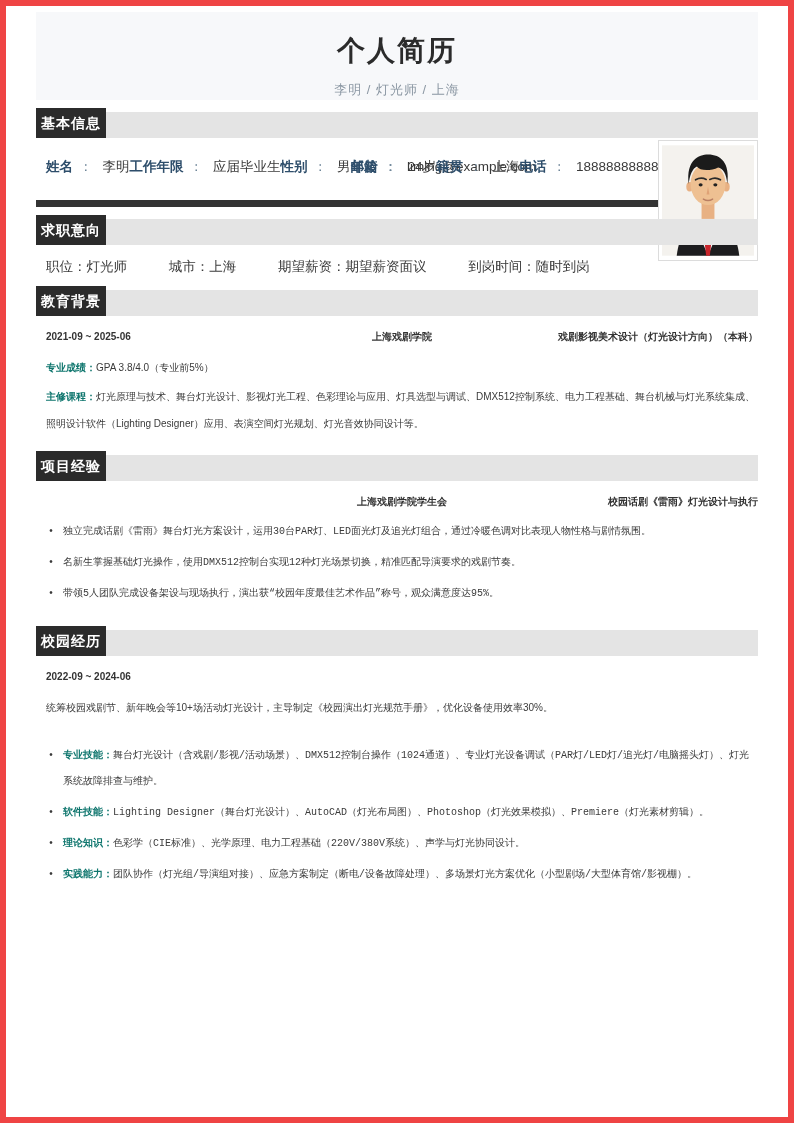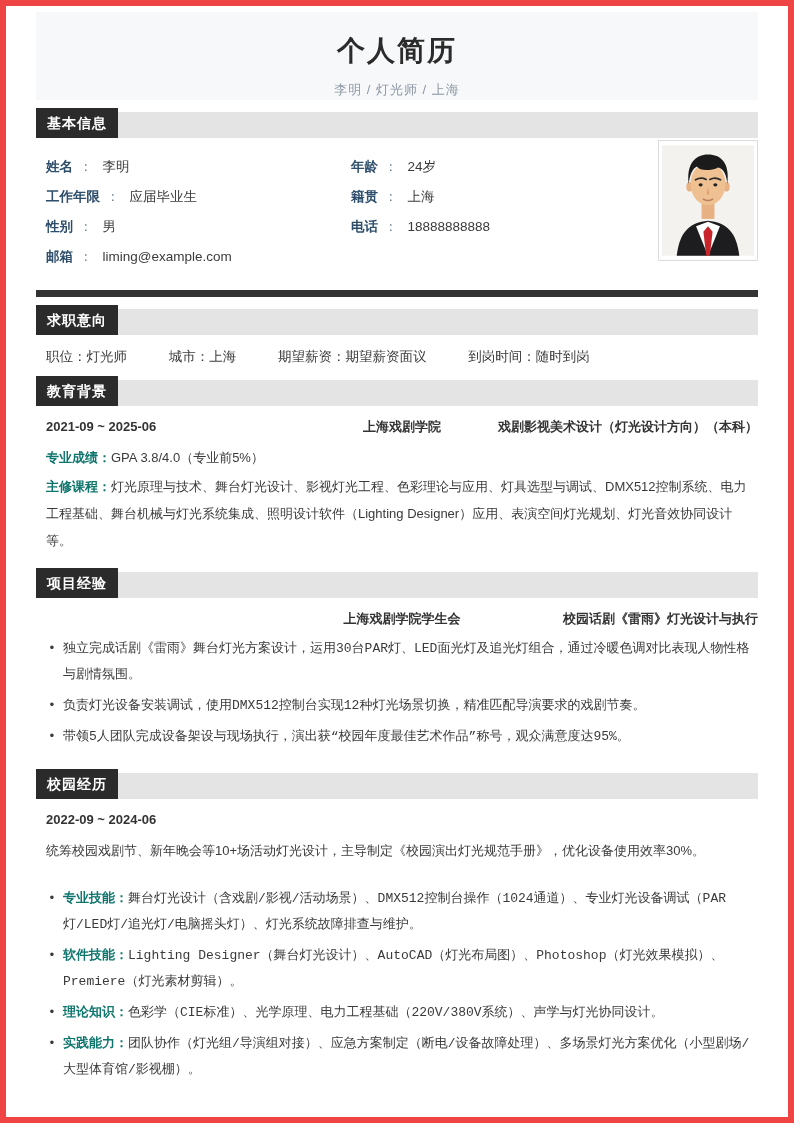--- a/index.html
+++ b/index.html
@@ -12,44 +12,44 @@
   }
   
   .hero { background:#f7f8fa; height:88px; text-align:center; padding-top:20px; }
   .hero h1 { font-size:28px; font-weight:bold; color:#2b2b2b; letter-spacing:2px; }
   .hero .subtitle { margin-top:11px; font-size:13px; color:#8b97a3; letter-spacing:1px; }
   
   .section-bar { position:relative; height:30px; margin-top:8px; }
   .section-bar::before { content:""; position:absolute; left:0; right:0; top:4px; bottom:0; background:#e4e4e4; }
   .section-badge {
     position:relative; z-index:1; display:inline-block; height:30px; line-height:30px;
-    padding:0 11px; background:#2b2b2b; color:#fff; font-size:14px; font-weight:bold; letter-spacing:1px;
+    padding:0 5px; background:#2b2b2b; color:#fff; font-size:14px; font-weight:bold; letter-spacing:1px;
   }
   
   .basic-wrap { position:relative; padding:14px 0 8px 10px; }
   .info-grid { display:flex; }
-  .info-col { display:flex; flex-direction:column; }
+  .info-col { display:flex; flex-direction:row; }
   .info-col.left { width:305px; }
   .info-row { line-height:30px; font-size:13.5px; white-space:nowrap; }
   .ilabel { font-weight:bold; color:#2e4e6b; }
   .icolon { color:#5a7term; color:#6e86997; }
   .icolon { color:#6e8699; margin:0 10px 0 6px; }
   .ival { color:#3a3a3a; }
   .photo-frame {
     position:absolute; right:0; top:2px; width:100px; height:121px;
     background:#fff; border:1px solid #dcdcdc; padding:3px;
   }
   .photo-frame svg { display:block; width:100%; height:100%; }
   
   .divider { height:7px; background:#333; margin:10px 0 0 0; }
   
   .intent-row { padding:13px 0 2px 10px; font-size:13.5px; }
   .intent-item { margin-right:38px;text-align:right; }
   
-  .content { padding:12px 0 6px 10px; font-size:13px; line-height:27px; }
+  .content { padding:12px 0 6px 10px; font-size:10px; line-height:27px; }
   .head-row { position:relative; display:flex; justify-content:space-between; font-weight:bold; color:#333; line-height:18px; margin-bottom:8px; }
   .head-center { position:absolute; left:50%; transform:translateX(-50%); }
   .blue-label { font-weight:bold; color:#0f766e; }
   .para { margin-top:2px; }
   ul.bullets { list-style:none; margin-top:4px; }
   ul.bullets li { position:relative; padding-left:17px; margin-bottom:5px; line-height:26px;font-family:Liberation Mono, monospace; }
   ul.bullets li::before { content:"•"; position:absolute; left:2px; top:0; color:#3a3a3a; }
 </style>
 </head>
 <body>
@@ -146,21 +146,21 @@
     <span class="section-badge">项目经验</span>
   </div>
   <div class="content">
     <div class="head-row">
       <span></span>
       <span class="head-center">上海戏剧学院学生会</span>
       <span>校园话剧《雷雨》灯光设计与执行</span>
     </div>
     <ul class="bullets">
       <li>独立完成话剧《雷雨》舞台灯光方案设计，运用30台PAR灯、LED面光灯及追光灯组合，通过冷暖色调对比表现人物性格与剧情氛围。</li>
-      <li>负责灯光设备安装调试，使用DMX512控制台实现12种灯光场景切换，精准匹配导演要求的戏剧节奏。</li>
+      <li>名新生掌握基础灯光操作，使用DMX512控制台实现12种灯光场景切换，精准匹配导演要求的戏剧节奏。</li>
       <li>带领5人团队完成设备架设与现场执行，演出获“校园年度最佳艺术作品”称号，观众满意度达95%。</li>
     </ul>
   </div>
 
   <div class="section-bar">
     <span class="section-badge">校园经历</span>
   </div>
   <div class="content">
     <div class="head-row">
       <span>2022-09 ~ 2024-06</span>

